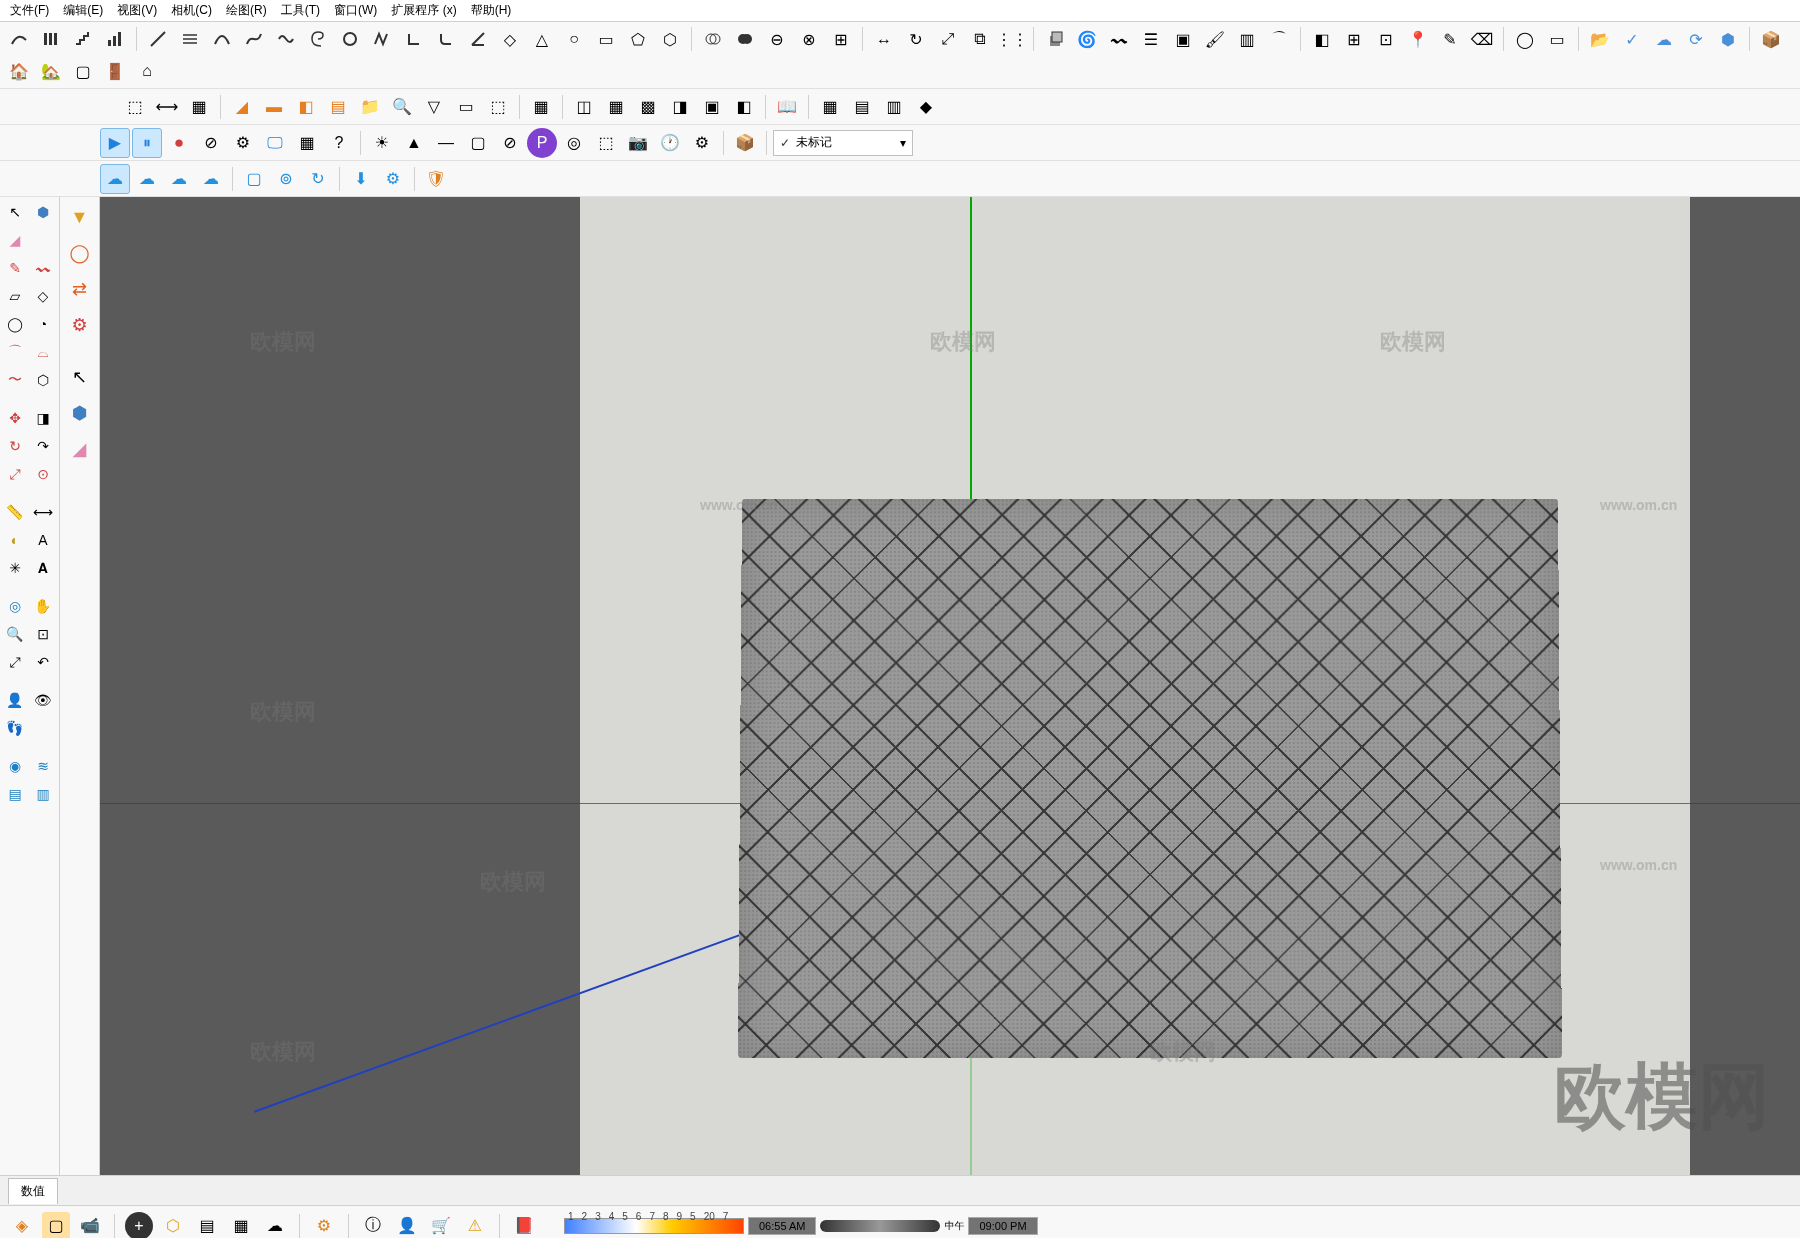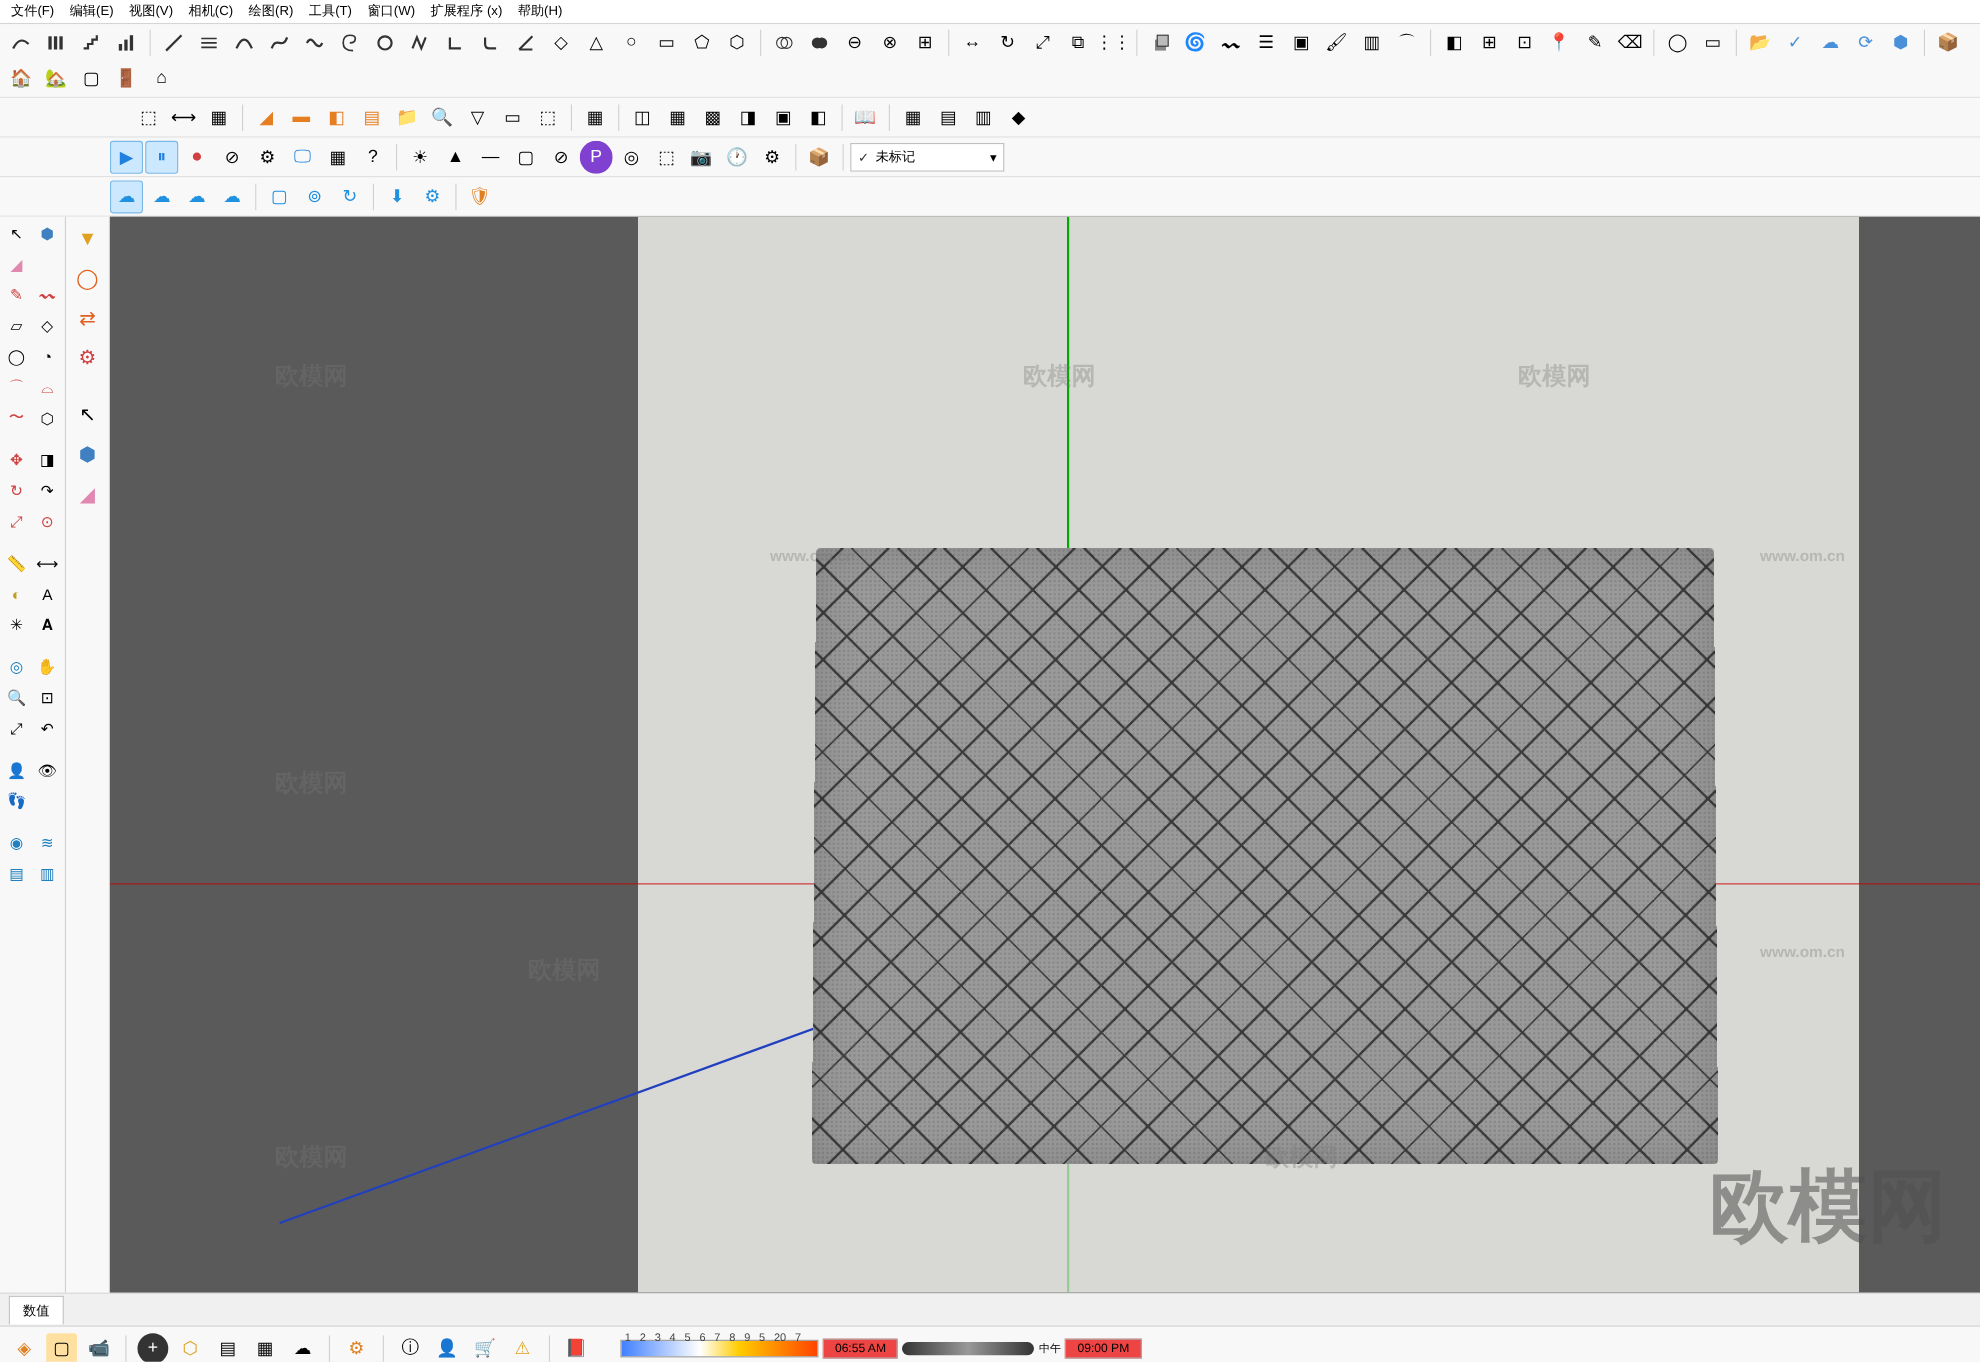--- a/index.html
+++ b/index.html
@@ -26,21 +26,21 @@
 .fabric { position: absolute; left: 640px; top: 300px; width: 820px; height: 560px; background: #9a9a9a; background-image: repeating-linear-gradient(45deg, transparent 0, transparent 28px, #3a3a3a 28px, #3a3a3a 30px), repeating-linear-gradient(-45deg, transparent 0, transparent 28px, #3a3a3a 28px, #3a3a3a 30px), radial-gradient(#888 1px, transparent 1px); background-size: auto, auto, 4px 4px; border-radius: 4px; box-shadow: inset 0 0 40px rgba(0,0,0,0.15); transform: perspective(2000px) rotateX(2deg); }
 .watermark { position: absolute; color: rgba(120,120,120,0.35); font-size: 22px; font-weight: bold; pointer-events: none; }
 .brand-wm { position: absolute; right: 30px; bottom: 30px; font-size: 72px; font-weight: bold; color: rgba(80,80,80,0.55); pointer-events: none; }
 .status-bar { height: 30px; background: #f0f0f0; border-top: 1px solid #d0d0d0; display: flex; align-items: center; padding: 0 8px; }
 .status-tab { background: #fff; border: 1px solid #c0c0c0; border-bottom: none; padding: 4px 12px; font-size: 12px; }
 .bottom-bar { height: 40px; background: #f8f8f8; border-top: 1px solid #d0d0d0; display: flex; align-items: center; padding: 0 8px; gap: 6px; }
 .bb-btn { width: 28px; height: 28px; display: flex; align-items: center; justify-content: center; border-radius: 3px; cursor: pointer; font-size: 16px; }
 .time-scale { display: flex; align-items: center; gap: 4px; margin-left: 20px; }
 .gradient-bar { width: 180px; height: 16px; background: linear-gradient(to right, #4080ff, #fff 40%, #ffcc00 60%, #ff4400); border: 1px solid #999; position: relative; }
 .scale-nums { display: flex; gap: 8px; font-size: 10px; color: #444; }
-.time-box { border: 1px solid #aaa; padding: 2px 10px; font-size: 11px; background: #ef4444; }
+.time-box { border: 1px solid #aaa; padding: 2px 10px; font-size: 11px; background: #737373; }
 svg { display: block; }
 </style>
 </head>
 <body>
 
 <div class="menubar">
   <span>文件(F)</span>
   <span>编辑(E)</span>
   <span>视图(V)</span>
   <span>相机(C)</span>

